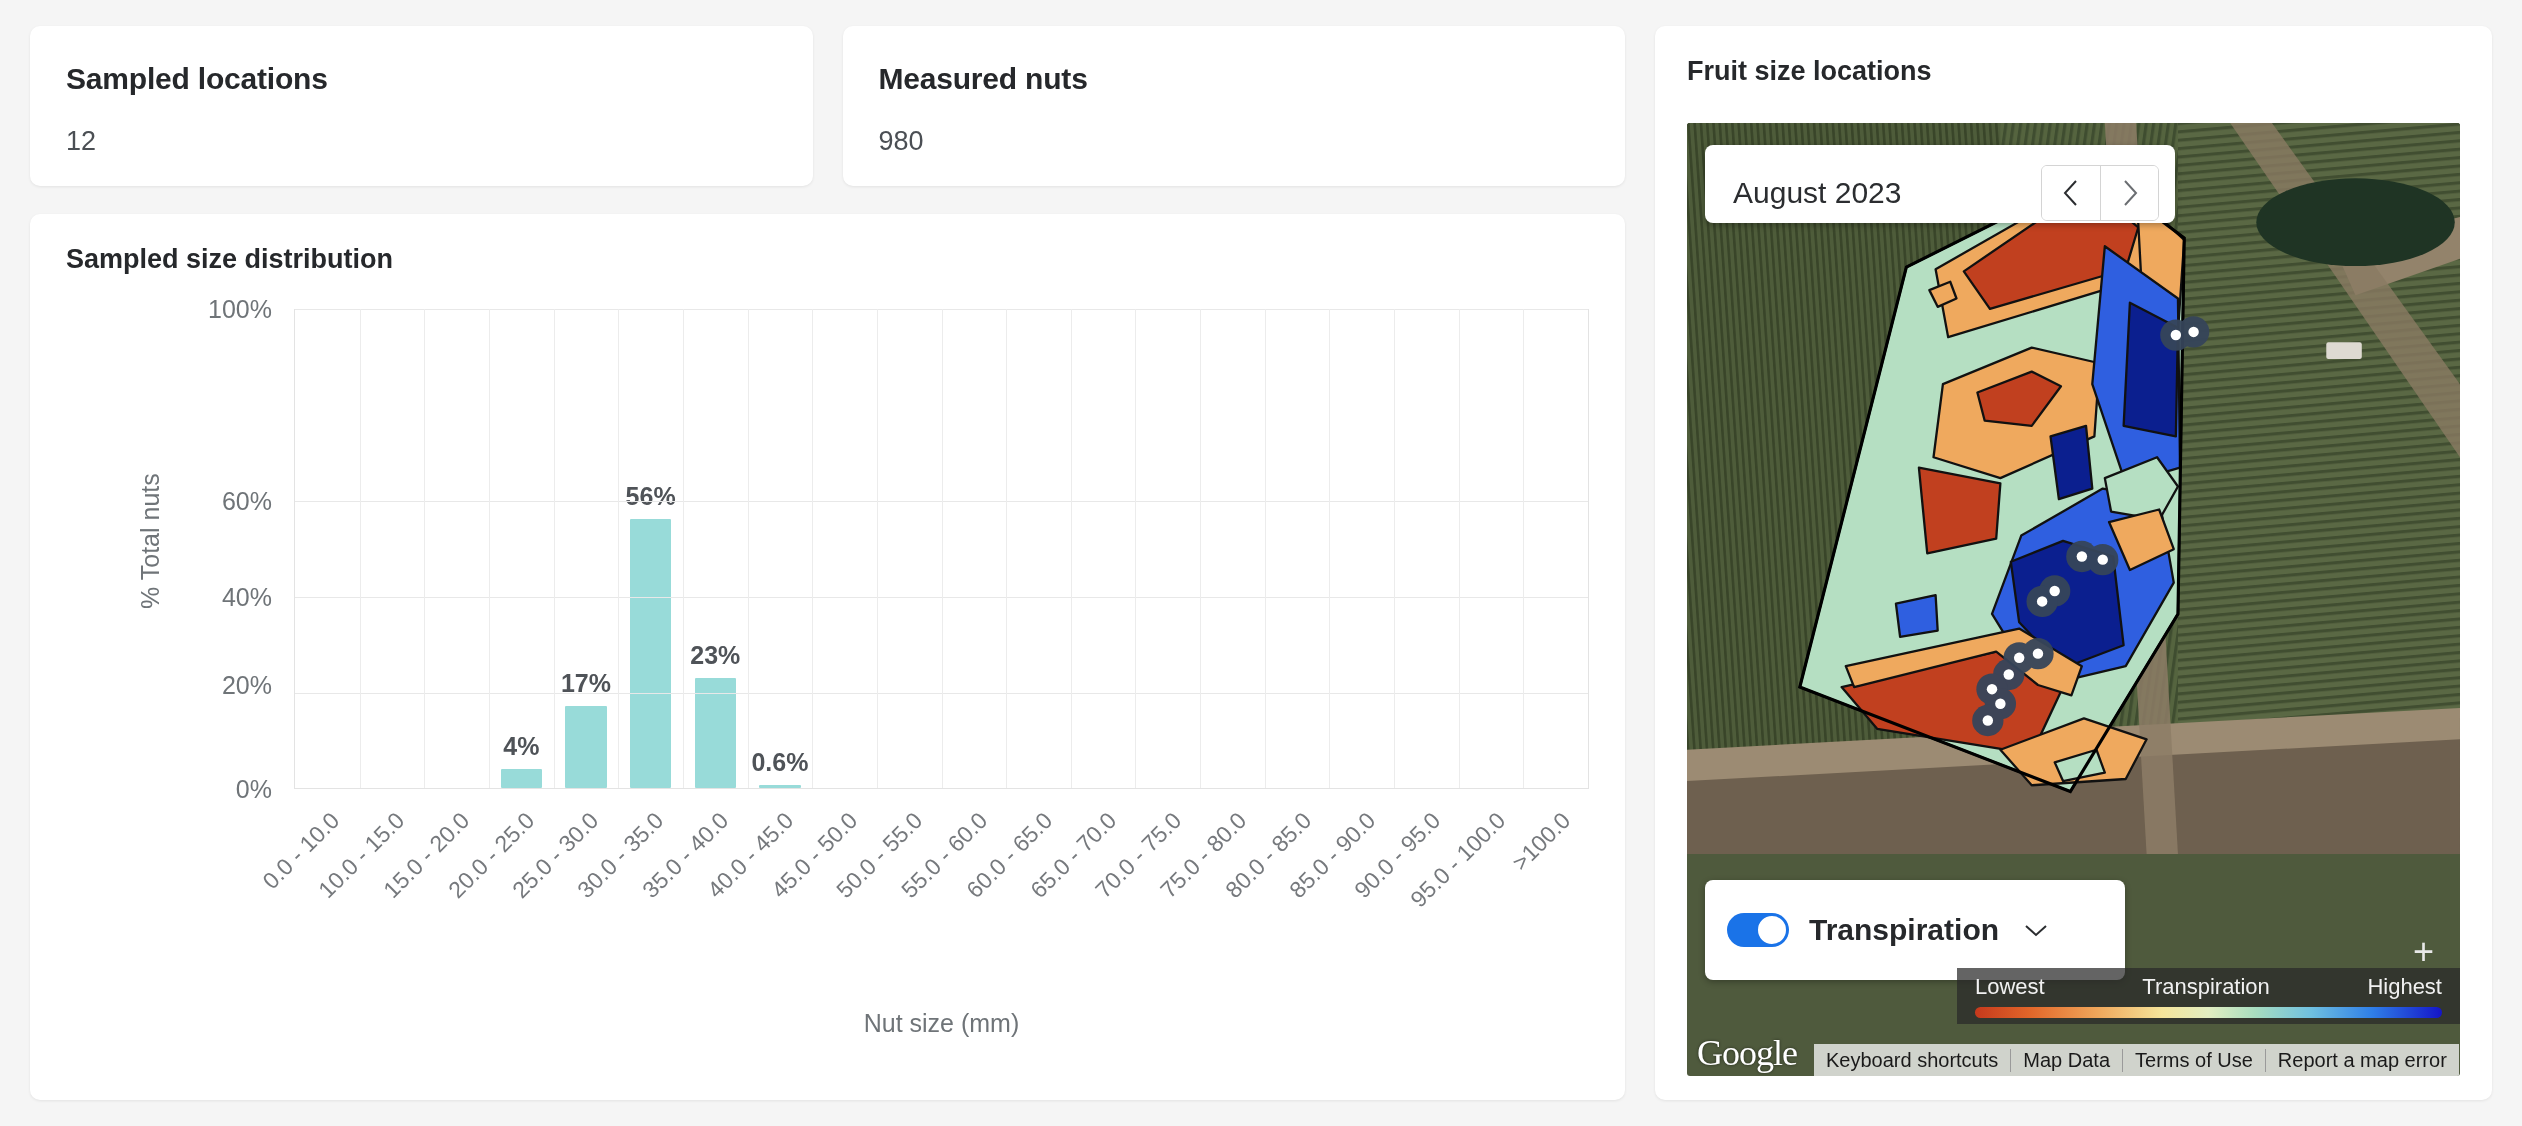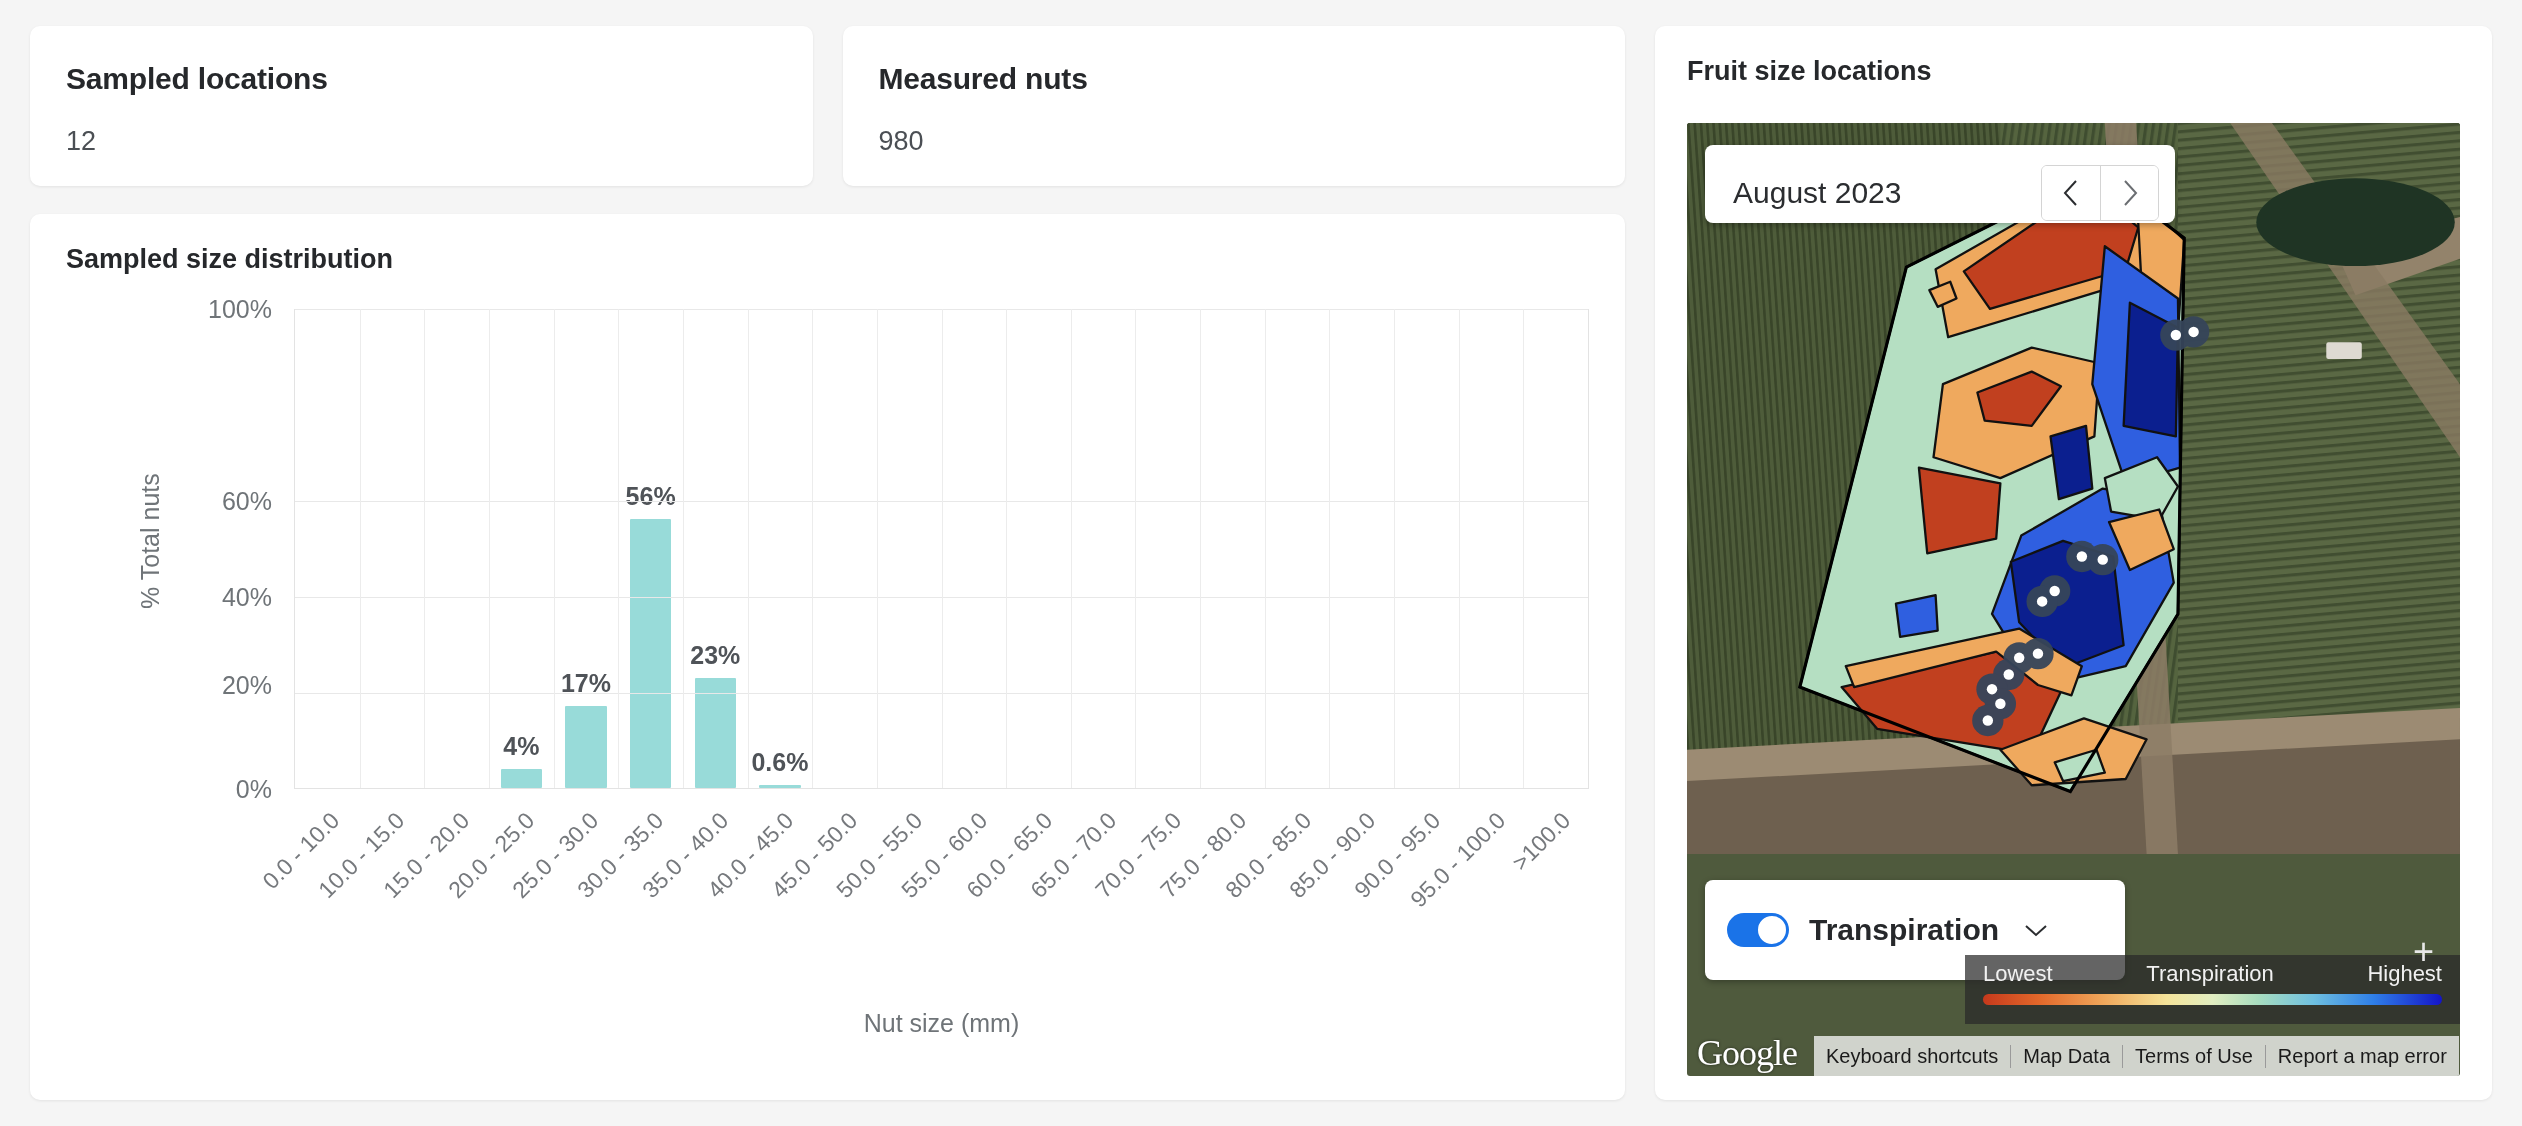--- a/index.html
+++ b/index.html
@@ -86,21 +86,21 @@
     width: 62px; height: 34px; border-radius: 17px; background: #1a73e8;
     position: relative; flex: 0 0 auto; cursor: pointer;
   }
   .knob {
     position: absolute; right: 1px; top: 1px; width: 32px; height: 32px;
     border-radius: 50%; background: #fff; border: 2px solid #1a73e8;
   }
   .toggle-label { font-size: 30px; font-weight: bold; color: #26282b; }
   .chev-down { margin-left: 4px; }
   .legend {
-    position: absolute; right: 0; bottom: 52px; left: 278px; height: 69px;
+    position: absolute; right: 0; bottom: 52px; left: 270px; height: 56px;
     background: rgba(40,40,40,.72); padding: 6px 18px 0 18px;
   }
   .legend-row { display: flex; justify-content: space-between; font-size: 22px; color: #f1f1f1; }
   .legend-bar {
     margin-top: 7px; height: 11px; border-radius: 6px;
     background: linear-gradient(to right,#c6391c 0%,#e2672a 12%,#f0a65a 26%,#f5e49a 40%,
       #e2eec1 50%,#a8ddbf 60%,#6fc0e0 72%,#2f7fe8 85%,#1414c8 100%);
   }
   .zoom-plus {
     position: absolute; right: 26px; bottom: 106px;
@@ -108,21 +108,21 @@
   }
   .gfooter {
     position: absolute; left: 0; right: 0; bottom: 0; height: 44px;
     display: flex; align-items: flex-end; gap: 11px;
   }
   .glogo {
     font-family: "Liberation Serif", serif; font-size: 36px; color: #fff;
     padding: 0 6px 2px 10px; letter-spacing: -1px;
     text-shadow: 0 0 3px rgba(0,0,0,.55);
   }
-  .flinks { display: flex; height: 40px; align-items: center; background: rgba(245,245,245,.78); }
+  .flinks { display: flex; height: 32px; align-items: center; background: rgba(245,245,245,.78); }
   .flink {
     font-size: 20px; color: #1a1a1a; padding: 0 12px; white-space: nowrap; cursor: pointer;
   }
   .flink + .flink { border-left: 1px solid #9a9a9a; }
 </style>
 </head>
 <body>
 
 <div class="page">
 

